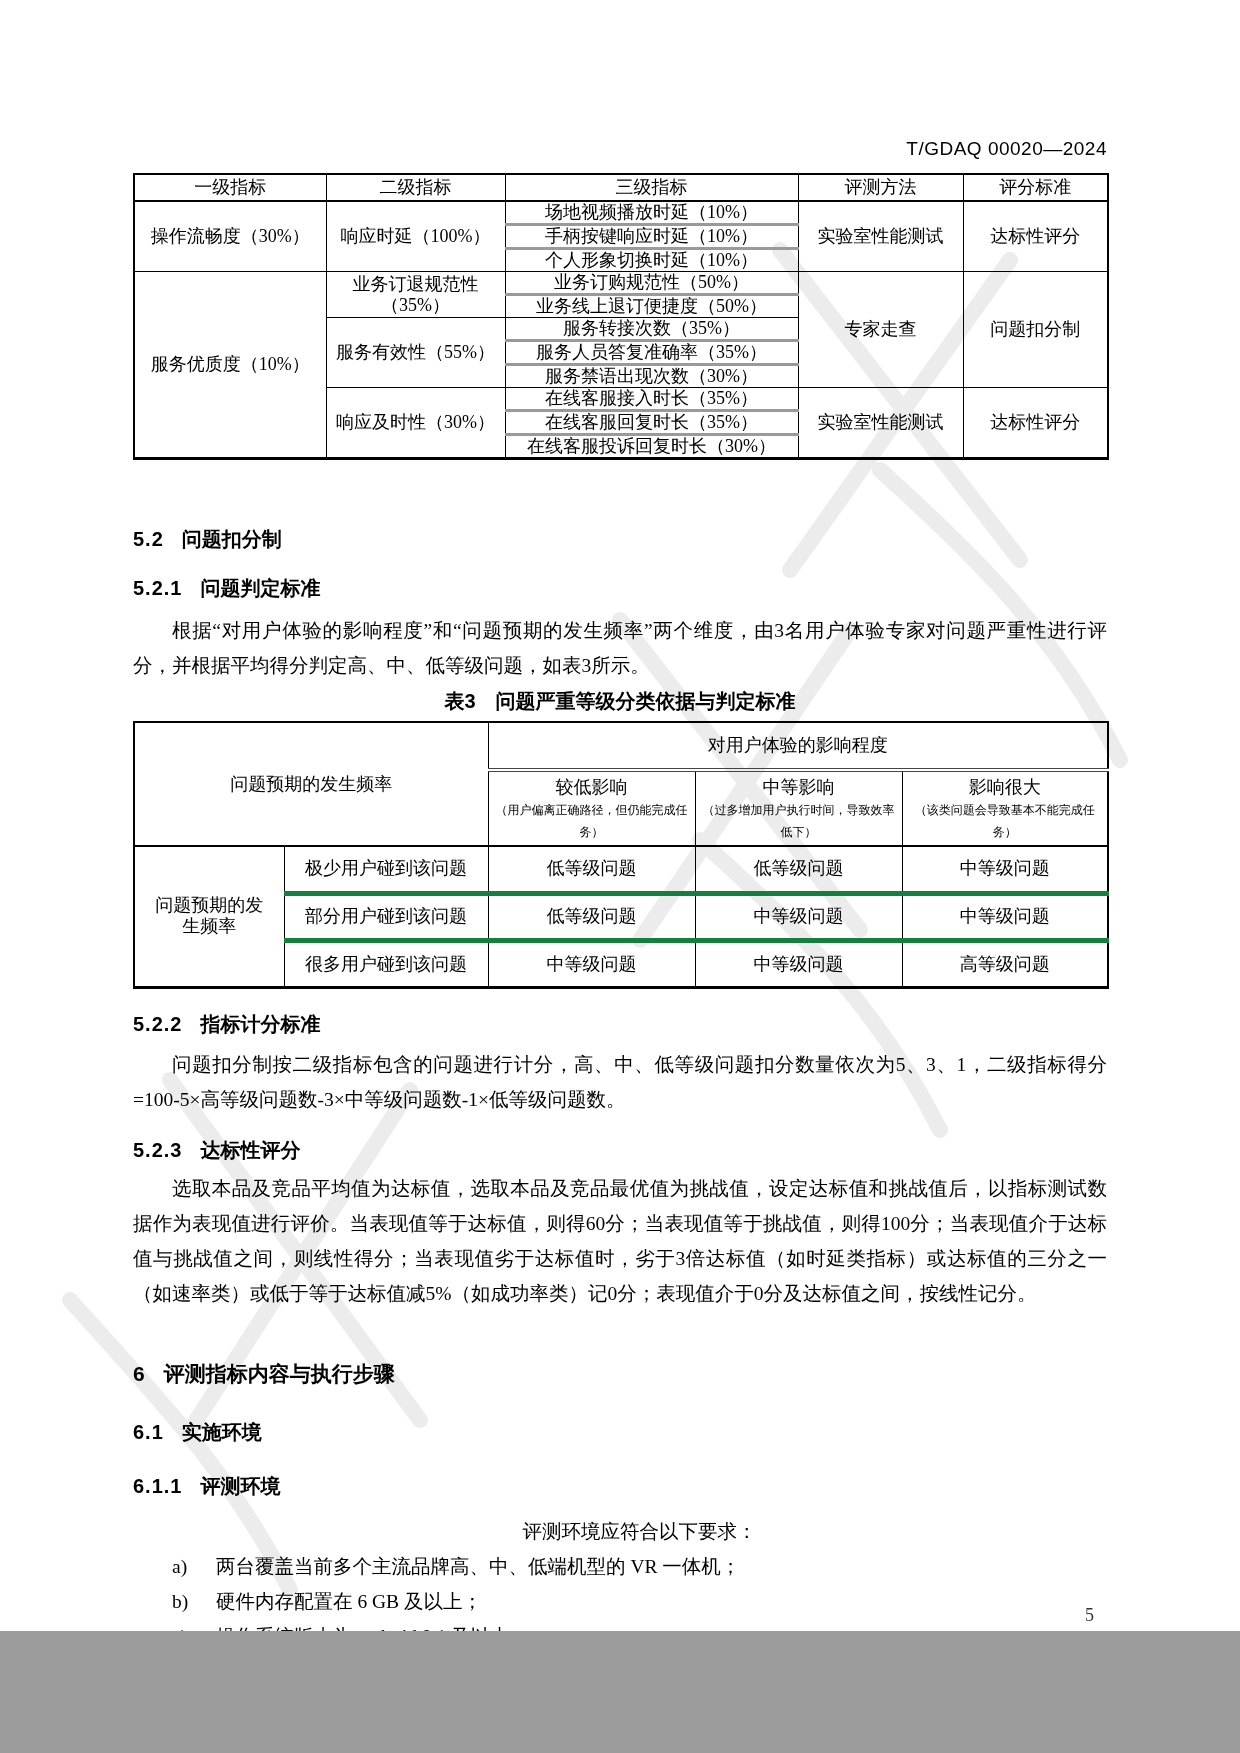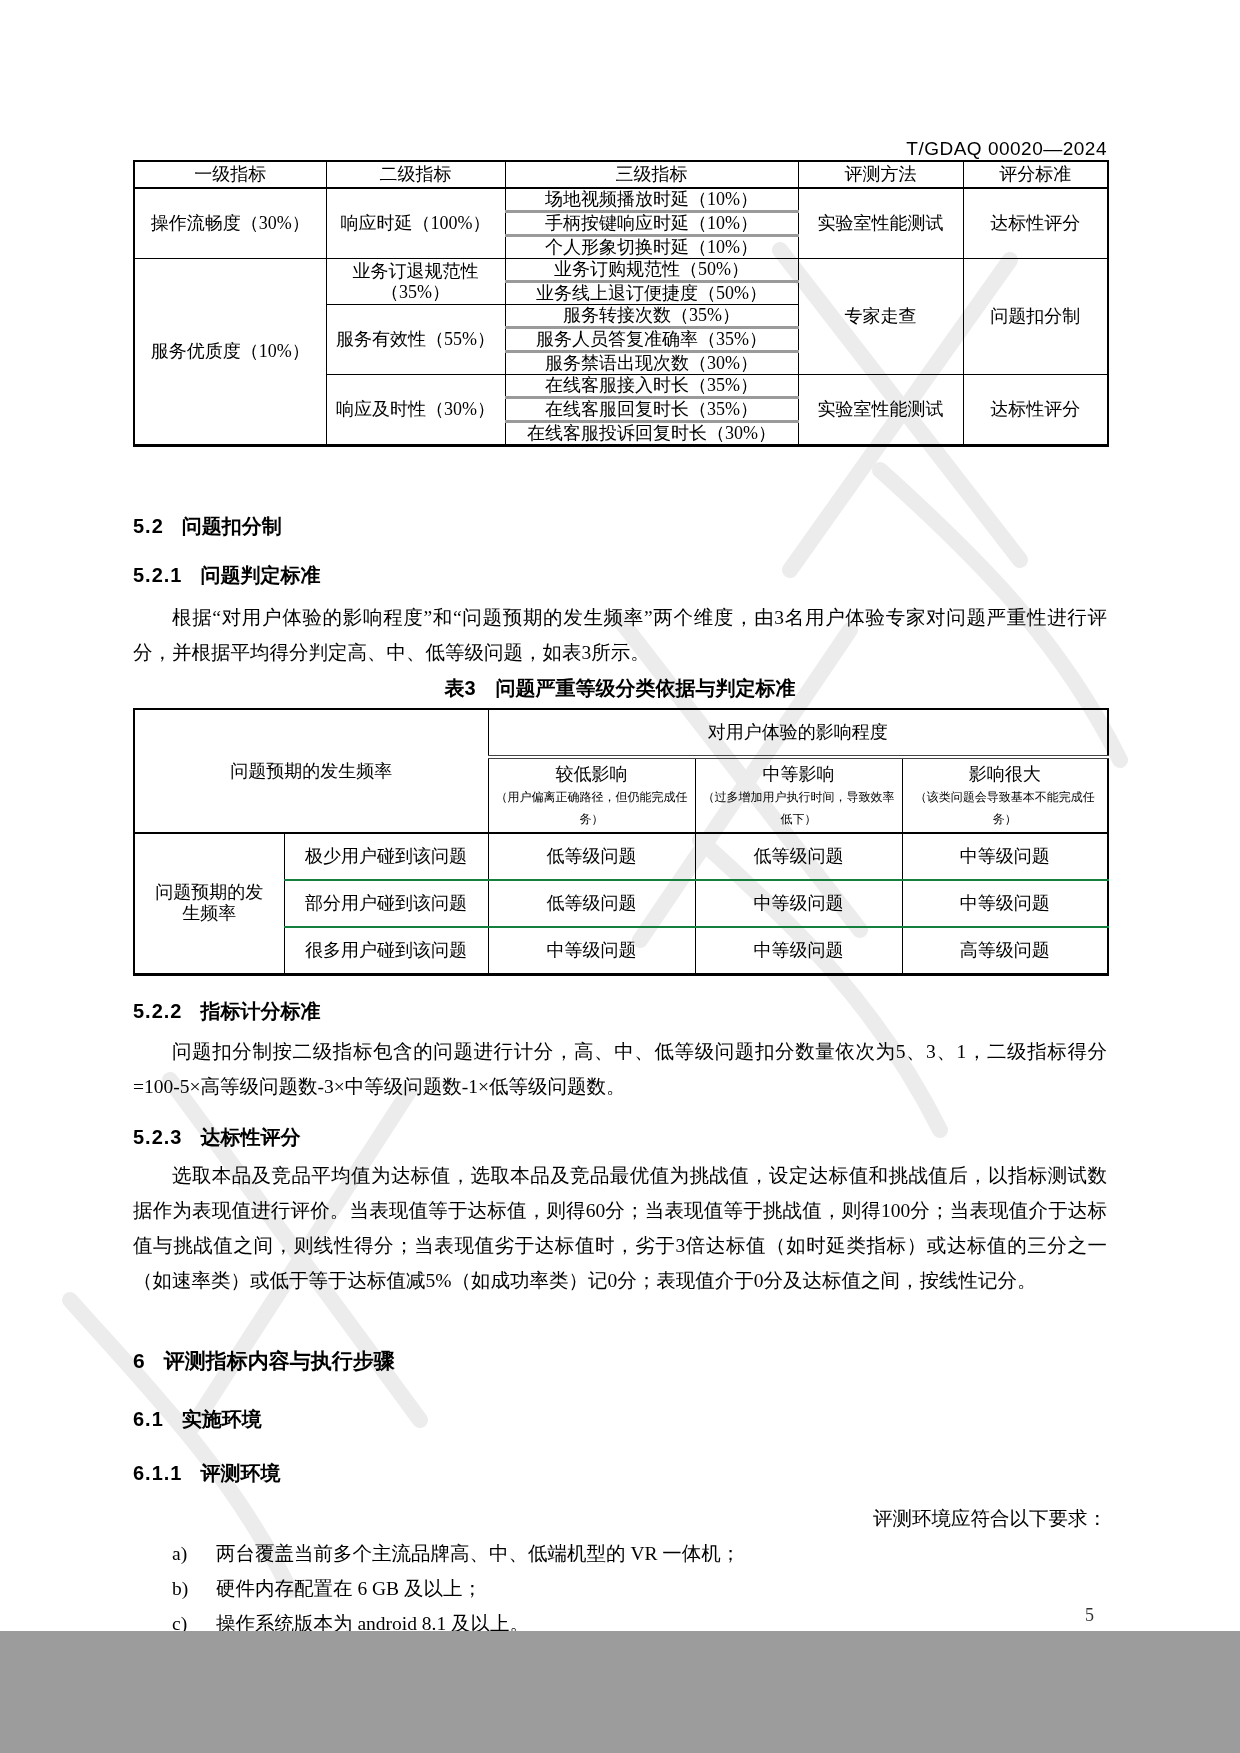--- a/index.html
+++ b/index.html
@@ -24,21 +24,21 @@
 
   .caption{
     text-align:center;
     font-family:"Liberation Sans","DejaVu Sans",sans-serif;
     font-weight:bold;font-size:20px;line-height:24px;
   }
   .caption2{margin-top:22px;}
   .caption3{margin-top:6px;}
 
   table{border-collapse:collapse;table-layout:fixed;width:974px;}
-  table.t2{}
+  table.t2{margin-top:13px;}
   table.t3{margin-top:8px;}
   .t2,.t3{border:2px solid #000;border-bottom-width:3px;}
   td{
     border:1px solid #000;
     text-align:center;vertical-align:middle;
     font-size:18px;line-height:21px;
     padding:0 4px;
     overflow:hidden;
   }
   .t2 tr{height:22px;}
@@ -46,21 +46,21 @@
   .t2 tr.hdr td{border-bottom:2px solid #000;}
   td.sub{border-bottom:3px solid #9a9a9a;}
 
   .t3 tr.hdr1{height:48px;}
   .t3 tr.hdr2{height:76px;}
   .t3 tr.body{height:47px;}
   .t3 td.impact-group{border-bottom:4px double #444;}
   .t3 tr.hdr2 td{border-bottom:2px solid #000;}
   .t3 td.freqhdr{border-bottom:2px solid #000;font-size:18px;}
   .t3 td.freqbody{padding:0 14px;}
-  .t3 td.sub3{border-bottom:2px solid #15803d;}
+  .t3 td.sub3{border-bottom:5px solid #15803d;}
   .idesc{font-size:12px;line-height:22px;}
   .iname{font-size:18px;line-height:24px;}
 
   .heading{
     font-family:"Liberation Sans","DejaVu Sans",sans-serif;
     font-weight:bold;font-size:20px;line-height:26px;
     display:flex;gap:18px;
   }
   .heading .num{letter-spacing:1px;}
   .h-s52{margin-top:66px;}
@@ -71,21 +71,21 @@
   .h-s61{margin-top:32px;}
   .h-s611{margin-top:28px;}
 
   .para{
     margin:12px 0 0 0;
     font-size:19.5px;line-height:35px;
     text-align:justify;text-indent:2em;
   }
   .para.tight{margin-top:10px;}
   .para.p523{margin-top:8px;}
-  .para.intro{margin-top:15px;text-align:right;}
+  .para.intro{margin-top:15px;text-align:center;}
 
   .list{margin-top:0;}
   .list-item{display:flex;margin-left:39px;font-size:19.5px;line-height:35px;}
   .list-item .lbl{width:44px;flex:0 0 44px;}
 
   .page-number{
     position:absolute;z-index:1;
     left:1085px;top:1605px;
     font-size:18px;color:#333;
   }

